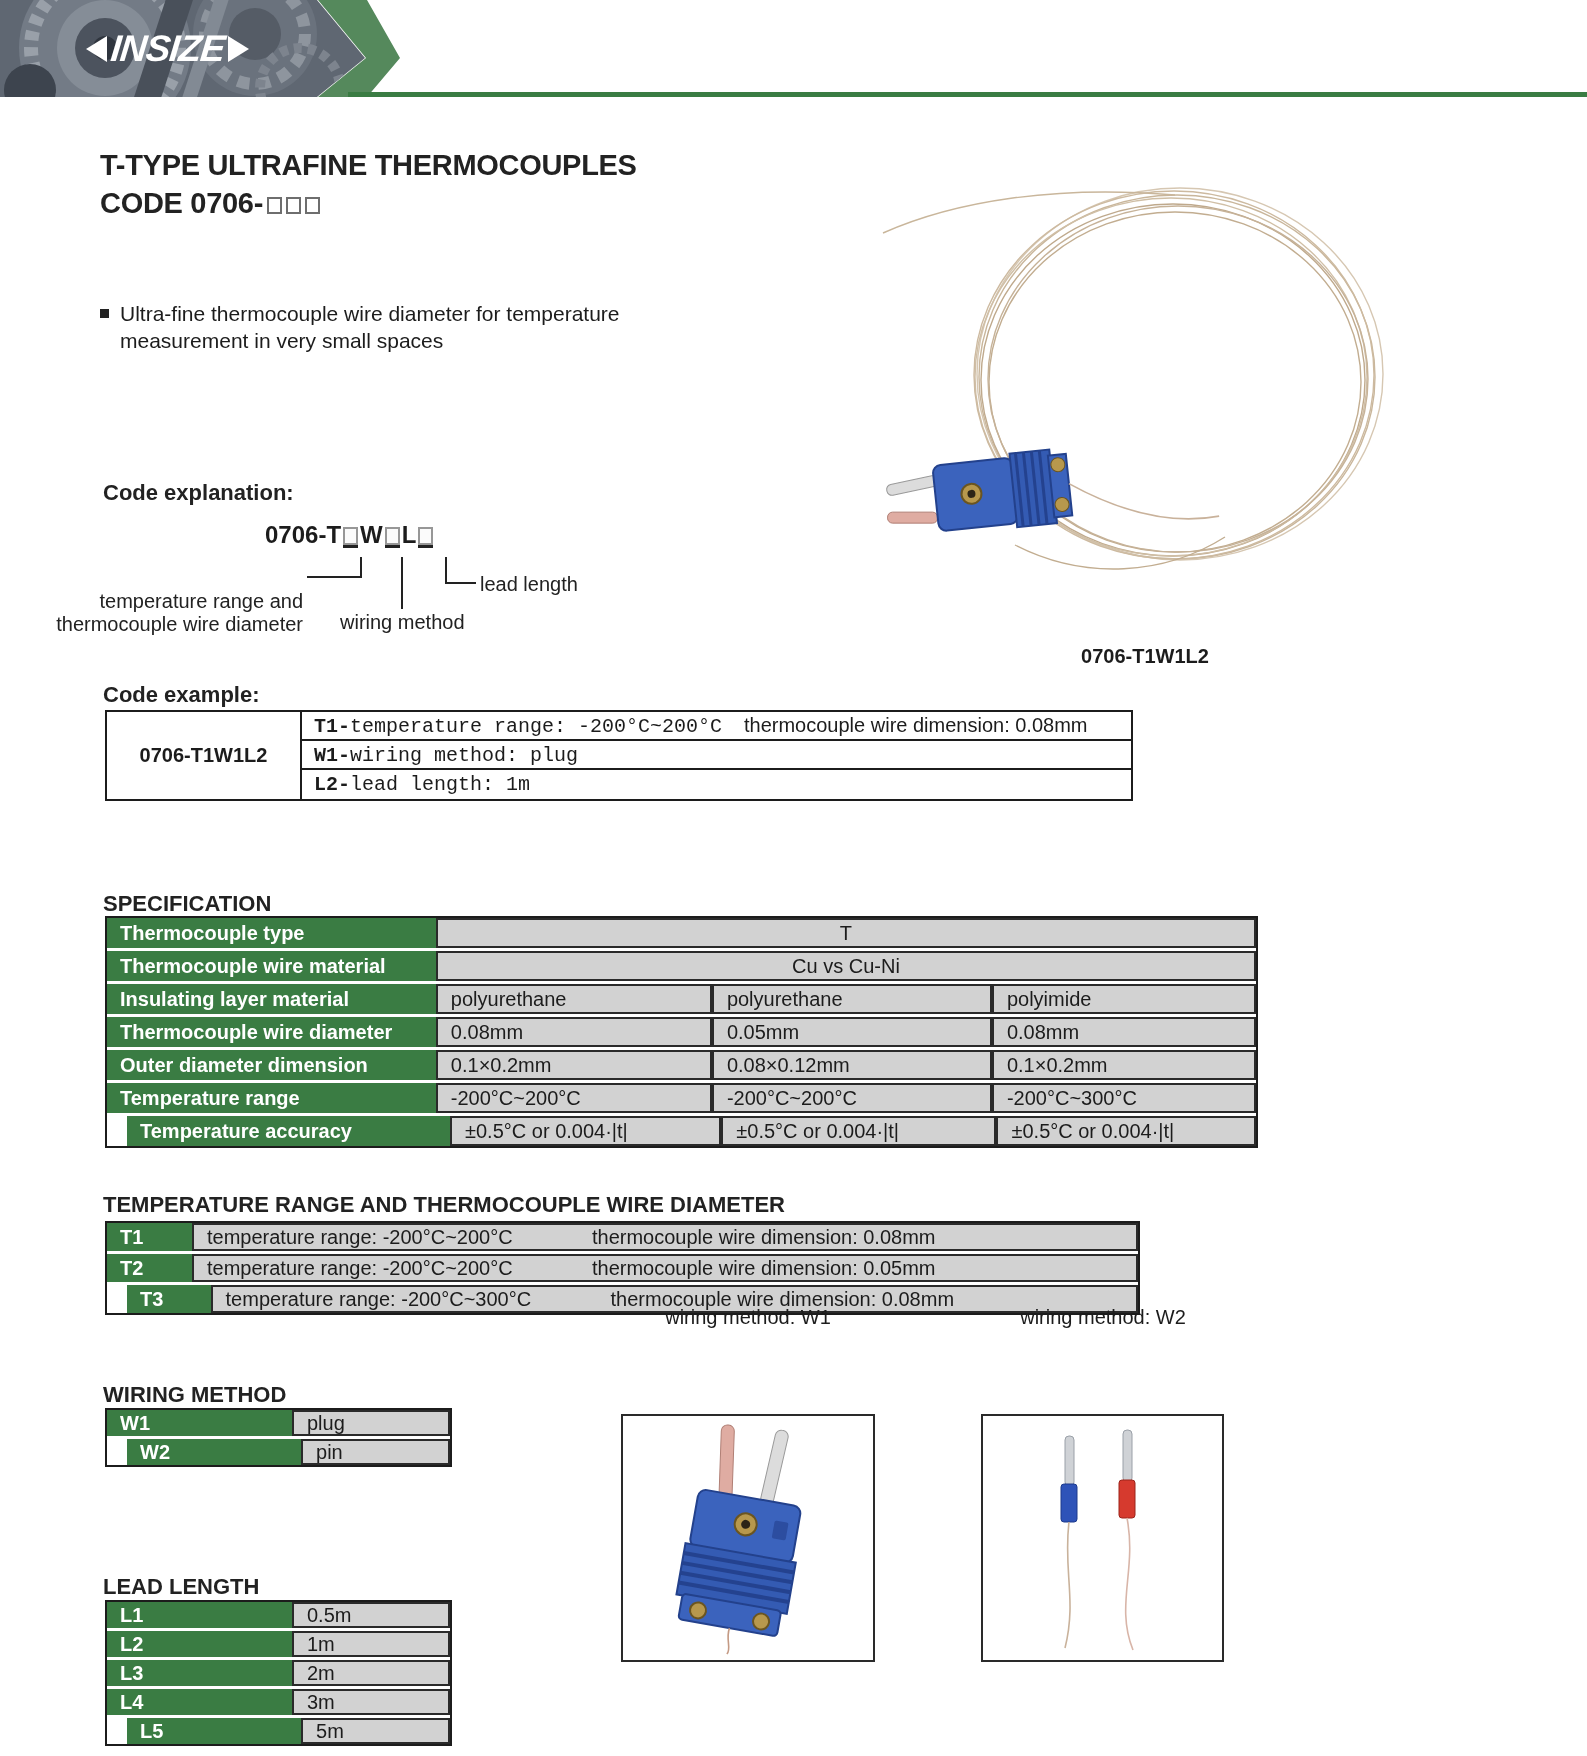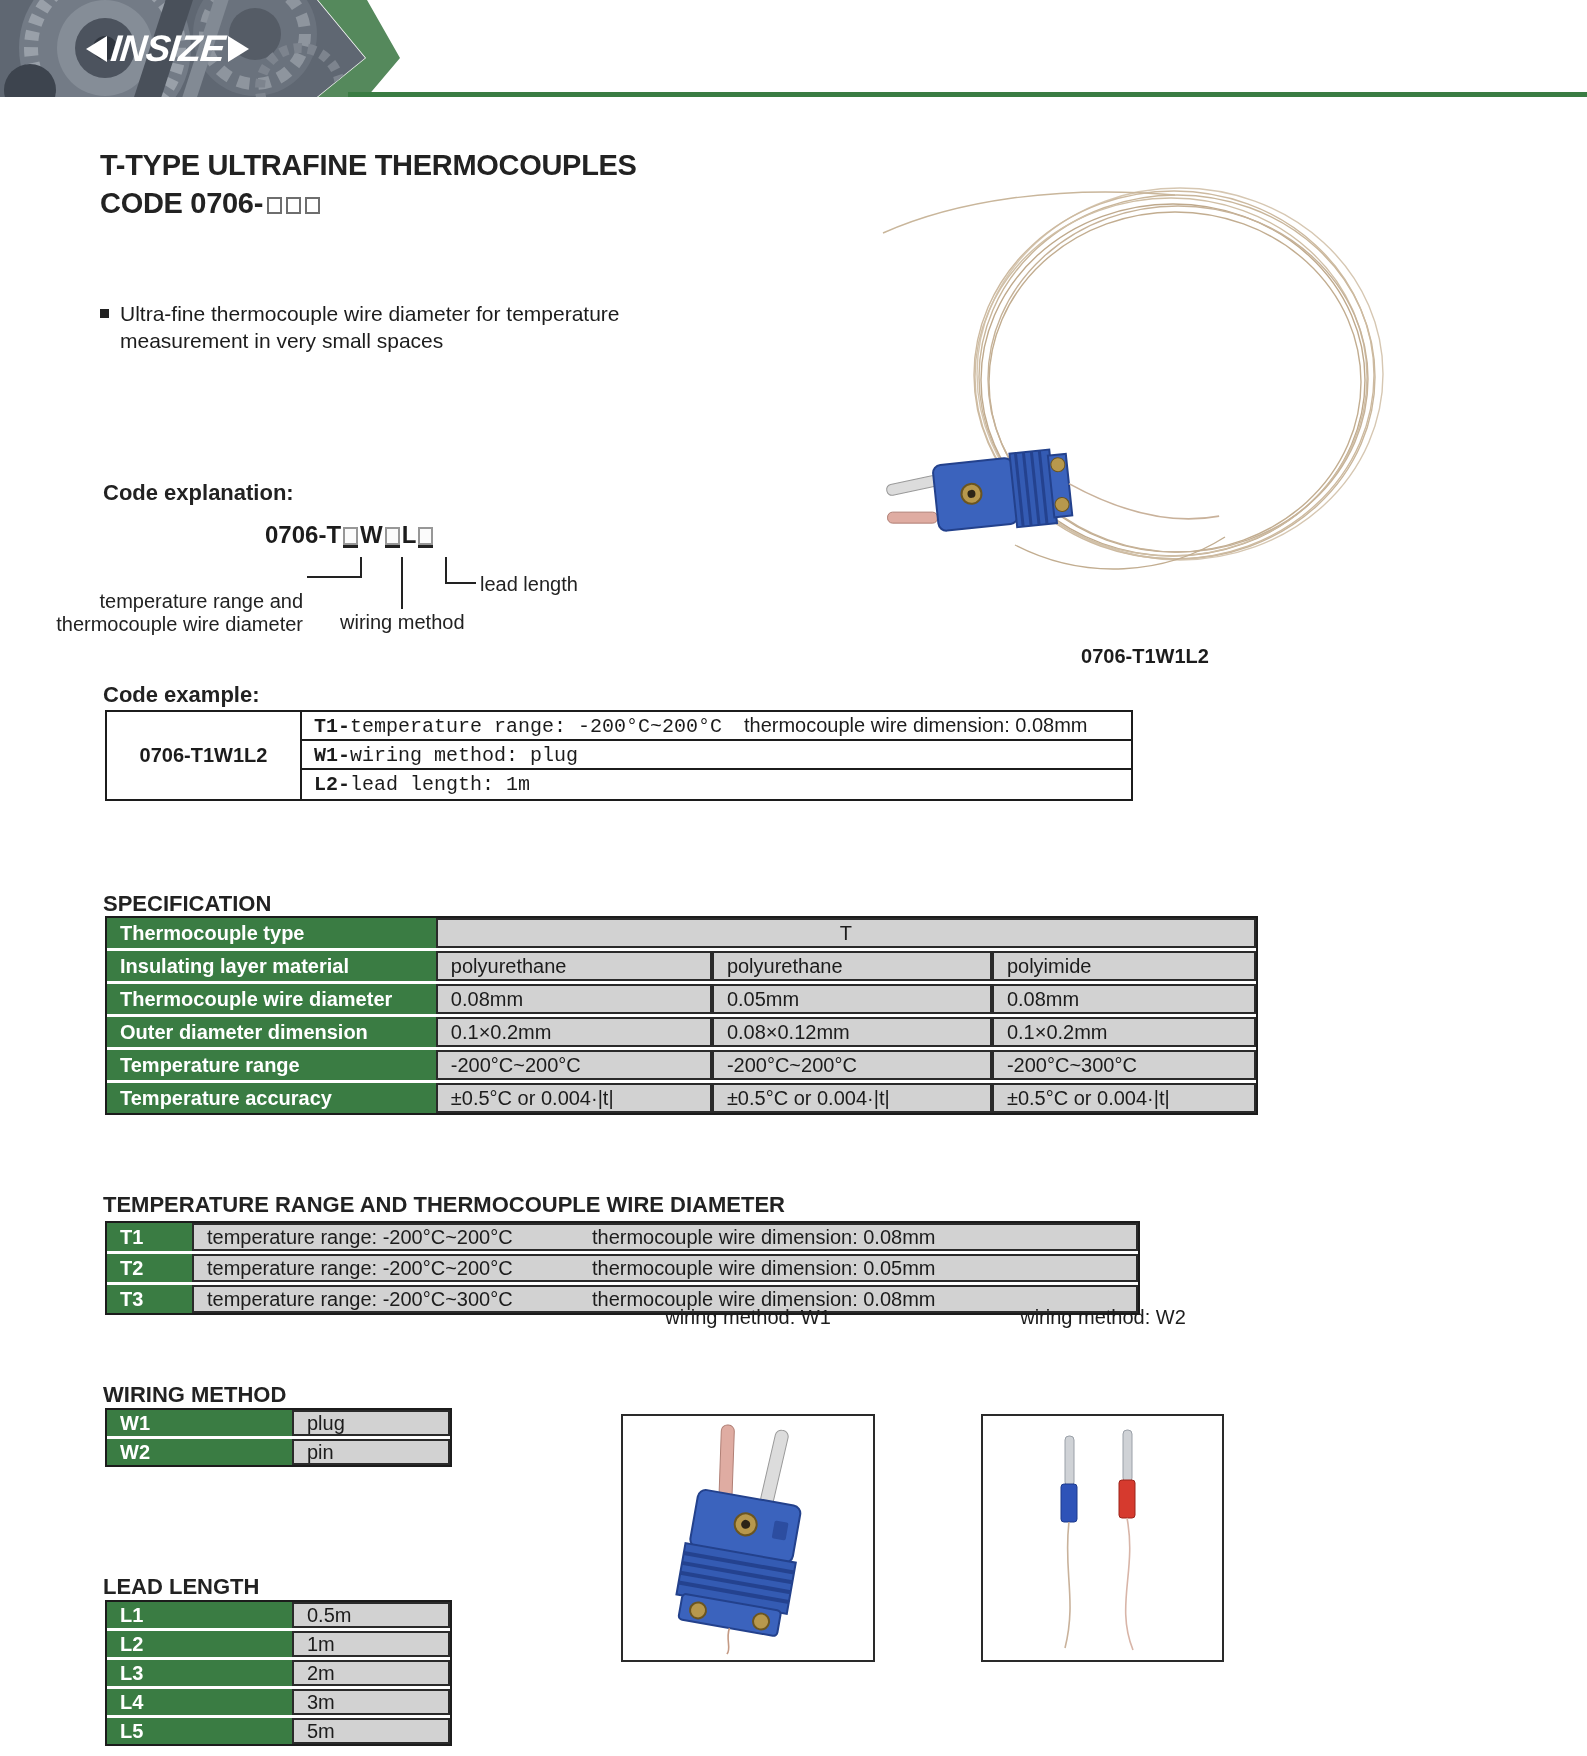--- a/index.html
+++ b/index.html
@@ -49,21 +49,21 @@
   .ce-left { width: 195px; border-right: 2px solid #1c1c1c; display: flex; align-items: center; justify-content: center; font-size: 20px; font-weight: bold; }
   .ce-rows { flex: 1; }
   .ce-row { height: 29px; line-height: 27px; font-size: 20px; padding-left: 12px; border-bottom: 2px solid #1c1c1c; white-space: nowrap; }
   .ce-row:last-child { border-bottom: none; }
   .ce-main { display: inline-block; min-width: 430px; font-family: Liberation Mono, monospace; }
   .ce-prefix { font-weight: bold; }
 
   
   .gtable { border: 2px solid #1c1c1c; background: #fff; }
   .g-row { display: flex; margin-bottom: 3px; justify-content: space-between; }
-  .g-row:last-child { margin-bottom: 0; }
+  .g-row:last-child { margin-bottom: 0; padding-left: 20px; }
   .cell { font-size: 20px; padding-left: 13px; display: flex; align-items: center; white-space: nowrap; }
   .cell.green { background: #3a7c43; color: #ffffff; font-weight: bold; }
   .cell.gray { background: #d2d2d2; border: 2px solid #2a2a2a; }
   .cell.span-c { justify-content: center; padding-left: 0; }
 
   #spec-heading { left: 103px; top: 891px; }
   #spec-table { left: 105px; top: 916px; width: 1153px; }
   #spec-table .g-row { height: 30px; }
   #spec-table .green { width: 330px; }
   #spec-table .gray.c0 { width: 277px; }
@@ -200,20 +200,24 @@
     </div>
 </div>
 
 <div id="spec-heading" class="abs sec-heading">SPECIFICATION</div>
 <div id="spec-table" class="abs gtable">
     <div class="g-row">
       <div class="cell green">Thermocouple type</div>
       <div class="cell gray span3 span-c">T</div>
     </div>
     <div class="g-row">
+      <div class="cell green">Thermocouple wire material</div>
+      <div class="cell gray span3 span-c">Cu vs Cu-Ni</div>
+    </div>
+    <div class="g-row">
       <div class="cell green">Insulating layer material</div>
       <div class="cell gray c0">polyurethane</div>
       <div class="cell gray c1">polyurethane</div>
       <div class="cell gray c2">polyimide</div>
     </div>
     <div class="g-row">
       <div class="cell green">Thermocouple wire diameter</div>
       <div class="cell gray c0">0.08mm</div>
       <div class="cell gray c1">0.05mm</div>
       <div class="cell gray c2">0.08mm</div>

